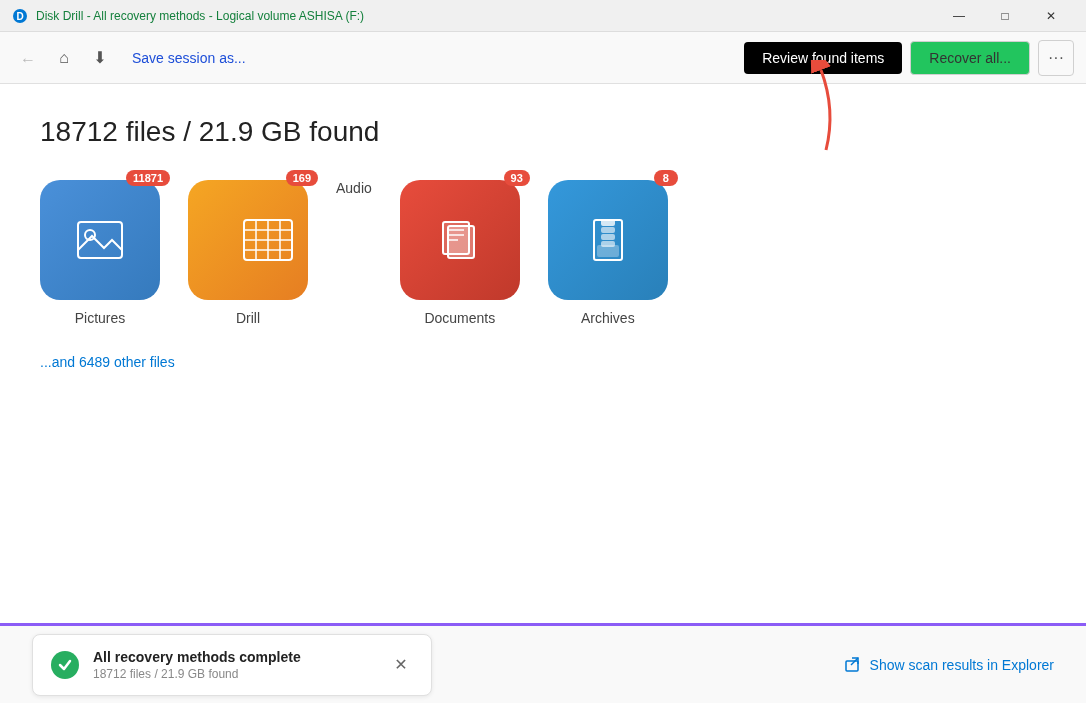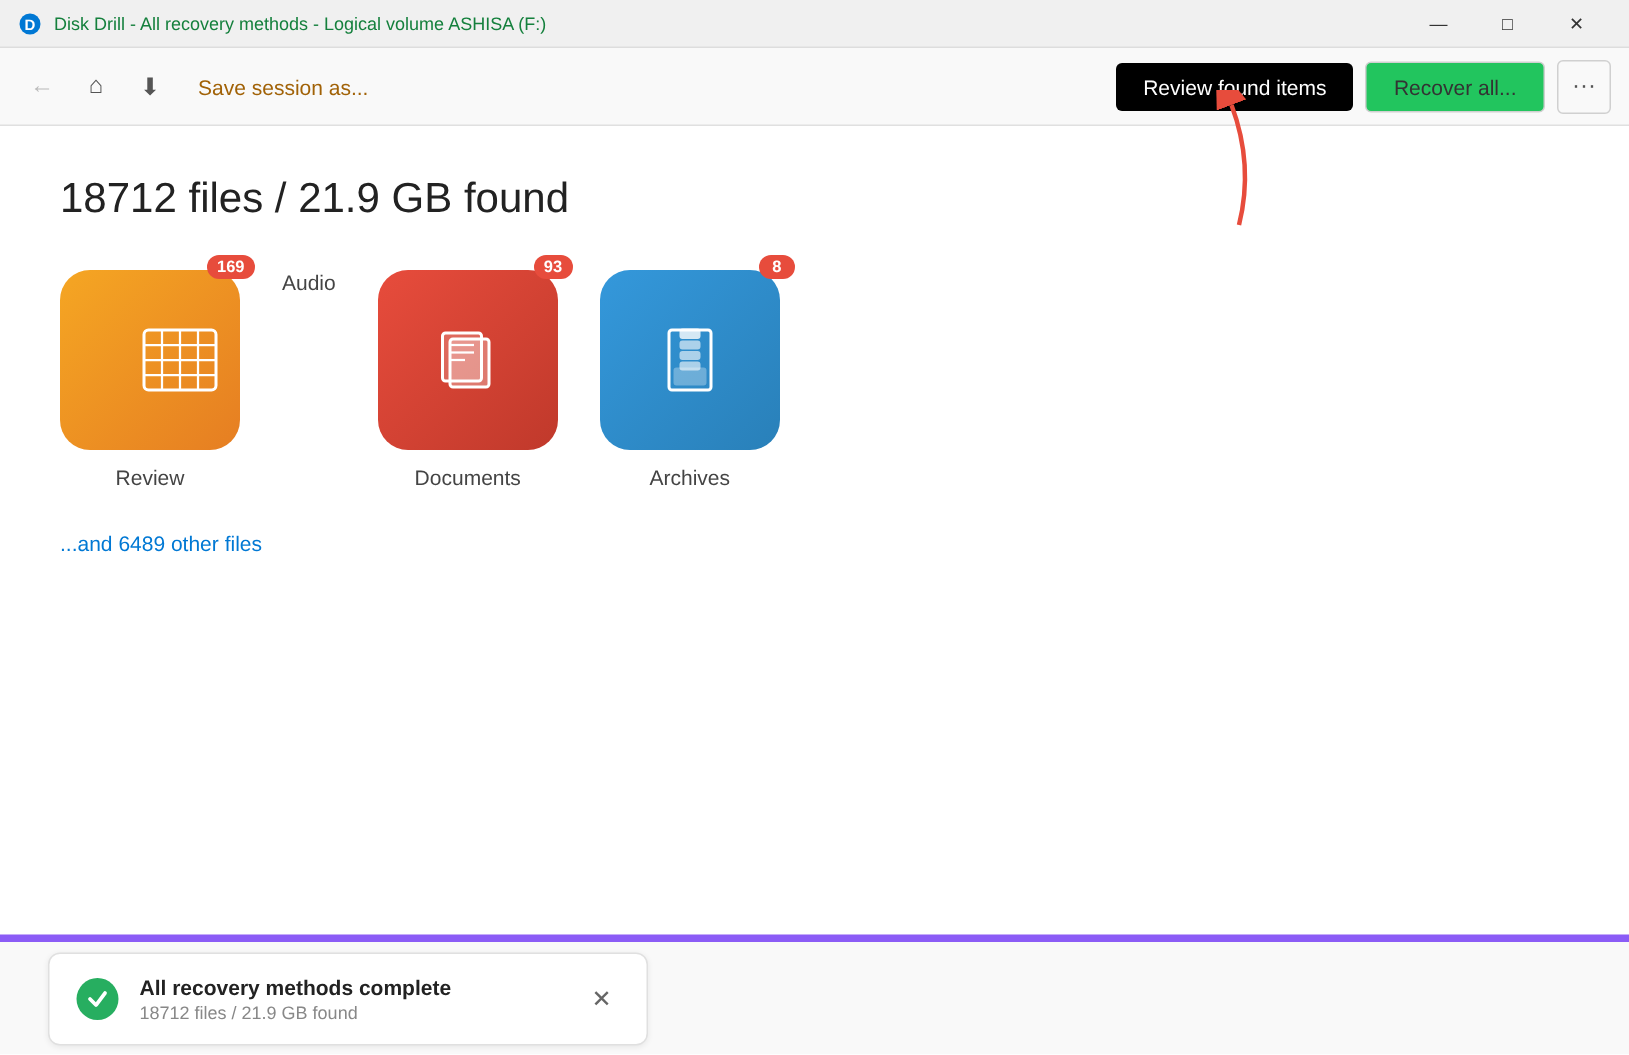--- a/index.html
+++ b/index.html
@@ -80,21 +80,21 @@
       color: #555;
       border-radius: 4px;
       font-size: 16px;
     }
     .nav-btn.disabled { color: #bbb; cursor: default; }
 
     .save-session {
       display: flex;
       align-items: center;
       gap: 6px;
-      color: #a16207;
+      color: #1d4ed8;
       cursor: pointer;
       font-size: 14px;
       padding: 4px 8px;
       border-radius: 4px;
     }
 
     .toolbar-spacer { flex: 1; }
 
     .btn-review {
       background: #000000;
@@ -219,21 +219,21 @@
     }
 
     
     .bottom-area {
       position: absolute;
       bottom: 0;
       left: 0;
       right: 0;
       height: 80px;
       background: #f9f9f9;
-      border-top: 5px solid #8b5cf6;
+      border-top: 3px solid #8b5cf6;
       display: flex;
       align-items: center;
       justify-content: space-between;
       padding: 0 32px;
     }
 
     .notification-card {
       background: #fff;
       border: 1px solid #e0e0e0;
       border-radius: 8px;
@@ -345,35 +345,46 @@
   <path d="M 90 90 Q 100 50 85 10" stroke="#e74c3c" stroke-width="3" fill="none" marker-end="url(#arrowhead)"></path>
 </svg>
 
 <div class="main">
   <div class="headline">
     <span>18712 files / 21.9 GB found</span>
   </div>
 
   <div class="categories">
 
+    <div class="category-card">
+      <div class="card-icon pictures-bg">
+        <span class="badge">11871</span>
+        <svg viewBox="0 0 60 60">
+          <rect x="8" y="12" width="44" height="36" rx="3" stroke="#fff" stroke-width="2" fill="none"></rect>
+          <circle cx="20" cy="25" r="5" stroke="#fff" stroke-width="2" fill="none"></circle>
+          <polyline points="8,40 22,26 34,38 42,30 52,40" stroke="#fff" stroke-width="2" fill="none"></polyline>
+        </svg>
+      </div>
+      <span class="card-label">Pictures</span>
+    </div>
 
     <div class="category-card">
       <div class="card-icon video-bg">
         <span class="badge">169</span>
         <svg viewBox="0 0 60 60">
           <rect x="6" y="10" width="48" height="40" rx="3" stroke="#fff" stroke-width="2" fill="none"></rect>
           <line x1="6" y1="20" x2="54" y2="20" stroke="#fff" stroke-width="1.5"></line>
           <line x1="6" y1="30" x2="54" y2="30" stroke="#fff" stroke-width="1.5"></line>
           <line x1="6" y1="40" x2="54" y2="40" stroke="#fff" stroke-width="1.5"></line>
           <line x1="18" y1="10" x2="18" y2="50" stroke="#fff" stroke-width="1.5"></line>
           <line x1="30" y1="10" x2="30" y2="50" stroke="#fff" stroke-width="1.5"></line>
           <line x1="42" y1="10" x2="42" y2="50" stroke="#fff" stroke-width="1.5"></line>
         </svg>
       </div>
-      <span class="card-label">Review</span>
+      <span class="card-label">Drill</span>
     </div>
 
     <div class="category-card">
       <span class="card-label">Audio</span>
     </div>
 
     <div class="category-card">
       <div class="card-icon documents-bg">
         <span class="badge">93</span>
         <svg viewBox="0 0 60 60">
@@ -416,13 +427,21 @@
         <polyline points="3,8 7,12 13,4" stroke="#fff" stroke-width="2.5" fill="none" stroke-linecap="round" stroke-linejoin="round"></polyline>
       </svg>
     </div>
     <div class="notif-text">
       <div class="notif-title">All recovery methods complete</div>
       <div class="notif-sub">18712 files / 21.9 GB found</div>
     </div>
     <button class="notif-close">✕</button>
   </div>
 
+  <div class="show-results-link">
+    <svg width="18" height="18" viewBox="0 0 18 18">
+      <rect x="2" y="5" width="12" height="10" rx="1" stroke="#0078d4" stroke-width="1.5" fill="none"></rect>
+      <polyline points="8,2 14,2 14,8" stroke="#0078d4" stroke-width="1.5" fill="none"></polyline>
+      <line x1="14" y1="2" x2="7" y2="9" stroke="#0078d4" stroke-width="1.5"></line>
+    </svg>
+    <span>Show scan results in Explorer</span>
+  </div>
 </div>
 
 </body></html>

